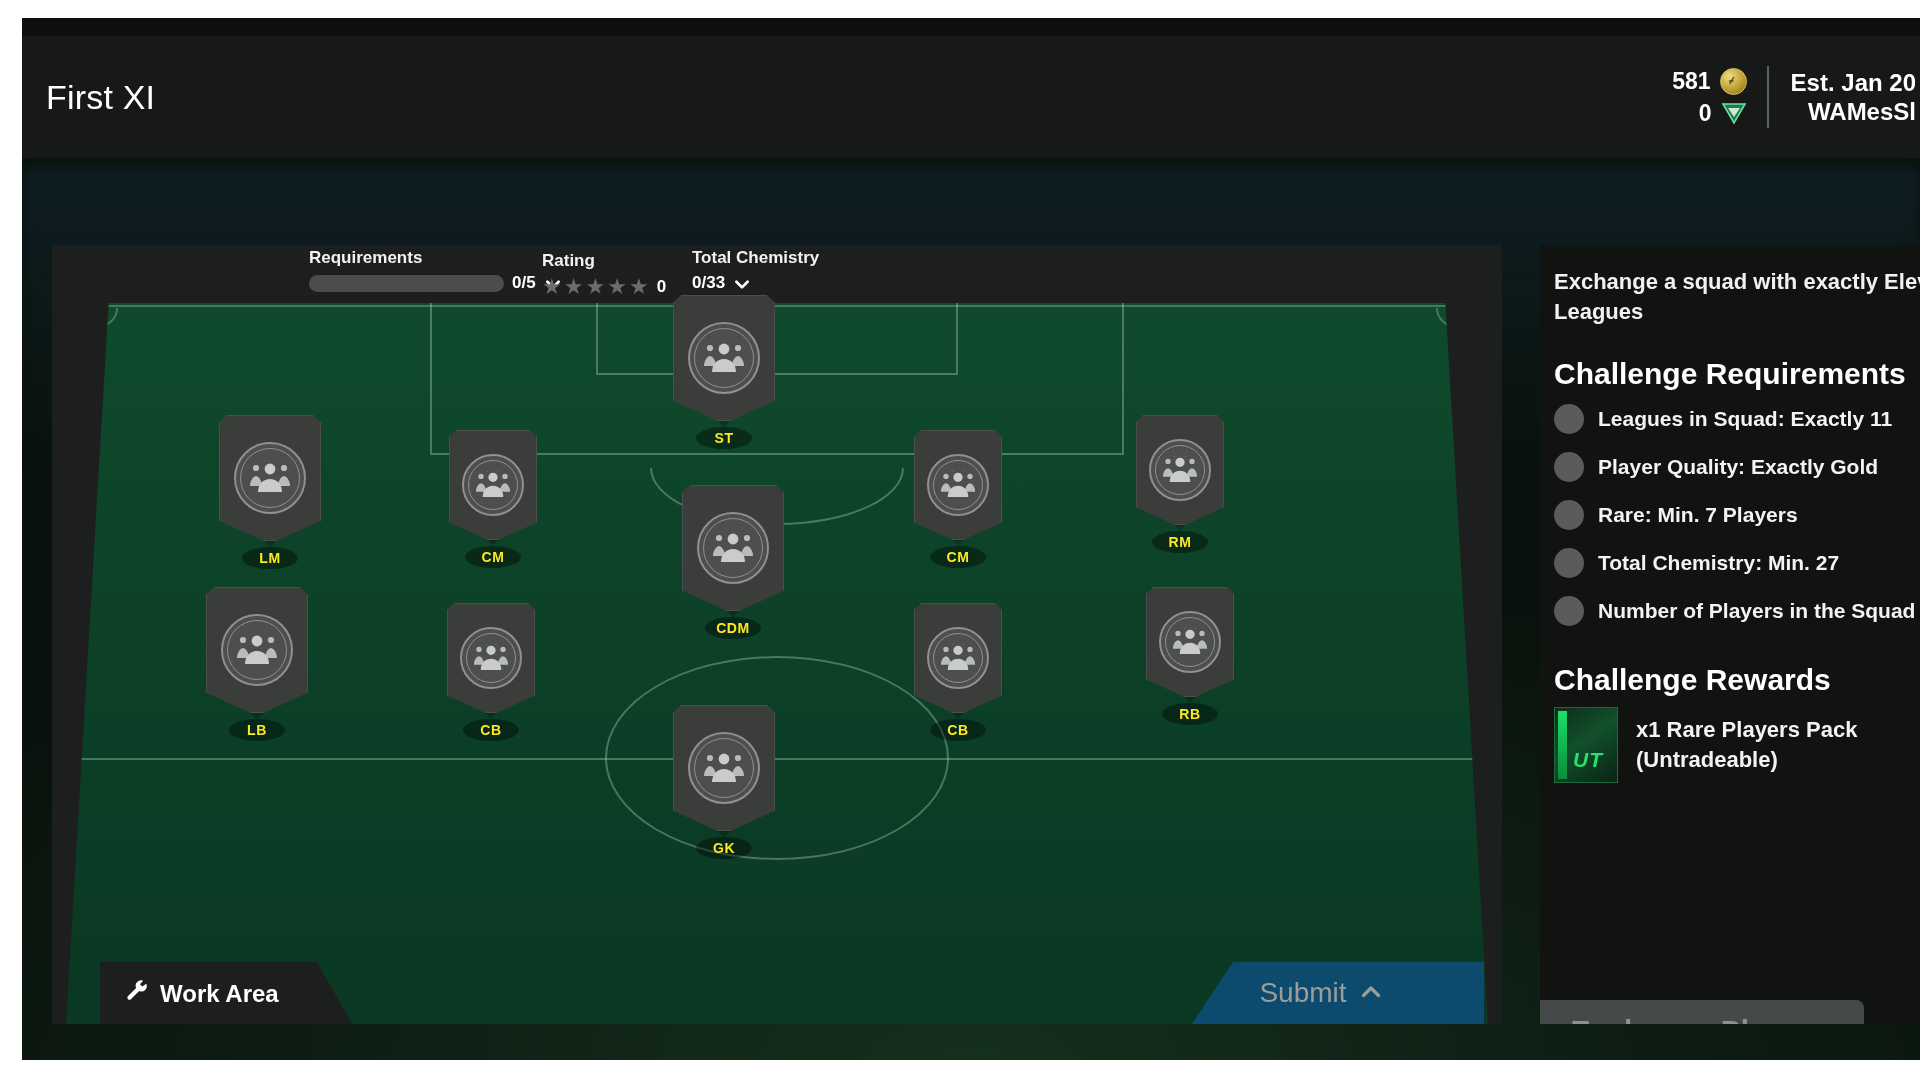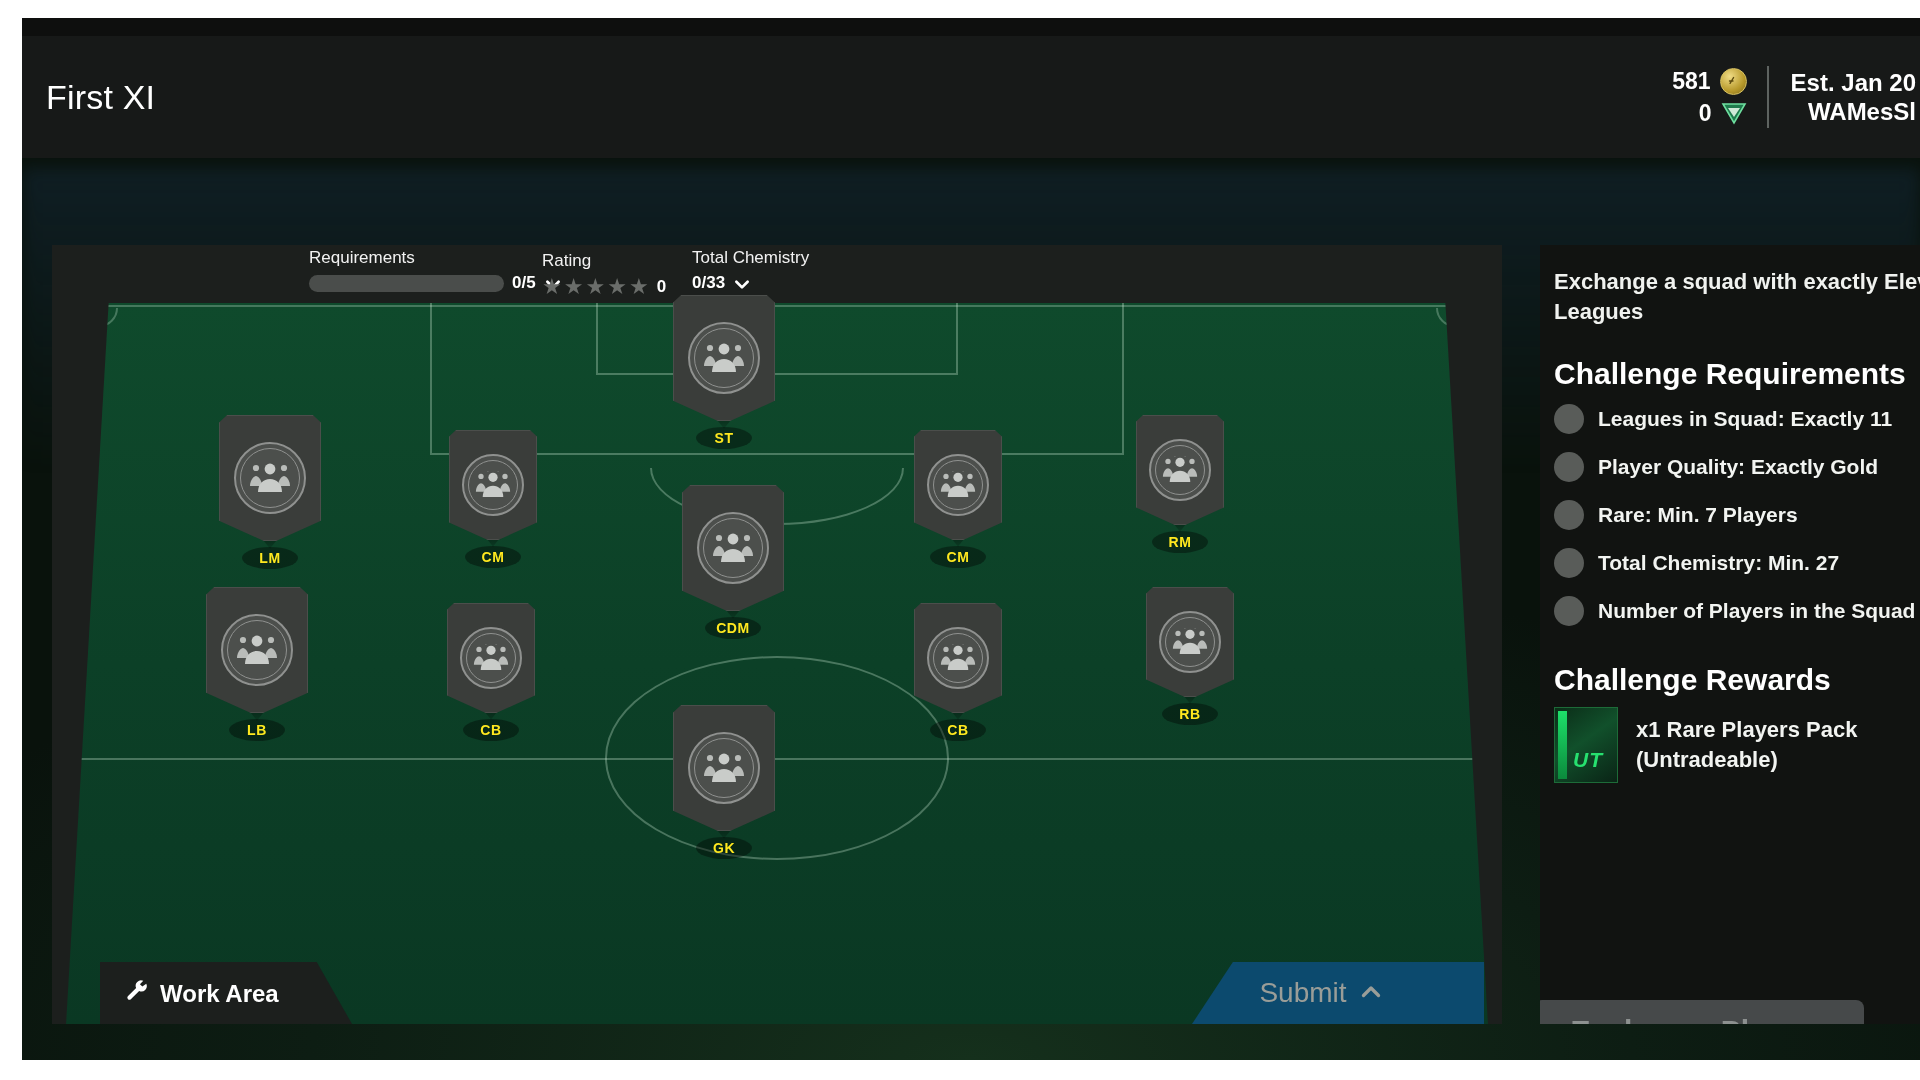--- a/index.html
+++ b/index.html
@@ -81,21 +81,21 @@
     position:absolute;left:30px;top:227px;width:1450px;height:779px;
     background:#1c1f1d;
   }
 
   
   #stats-bar{
     position:absolute;left:0;top:0;width:100%;height:63px;
     display:flex;align-items:flex-start;
   }
   .stat-block{position:absolute;}
-  .stat-label{font-size:17px;font-weight:400;color:#f2f2f2;line-height:20px;}
+  .stat-label{font-size:17px;font-weight:700;color:#f2f2f2;line-height:20px;}
   .stat-body{display:flex;align-items:center;gap:8px;margin-top:5px;}
   #req-block{left:257px;top:3px;}
   #req-bar{
     width:195px;height:17px;border-radius:9px;background:#4a4d4b;
   }
   .stat-value{font-size:17px;font-weight:700;color:#fff;}
   .chev{display:inline-block;width:16px;height:16px;}
   #rating-block{left:490px;top:6px;}
   .stars{display:flex;gap:2px;}
   .star{font-size:22px;color:#6a6d6a;line-height:22px;}

